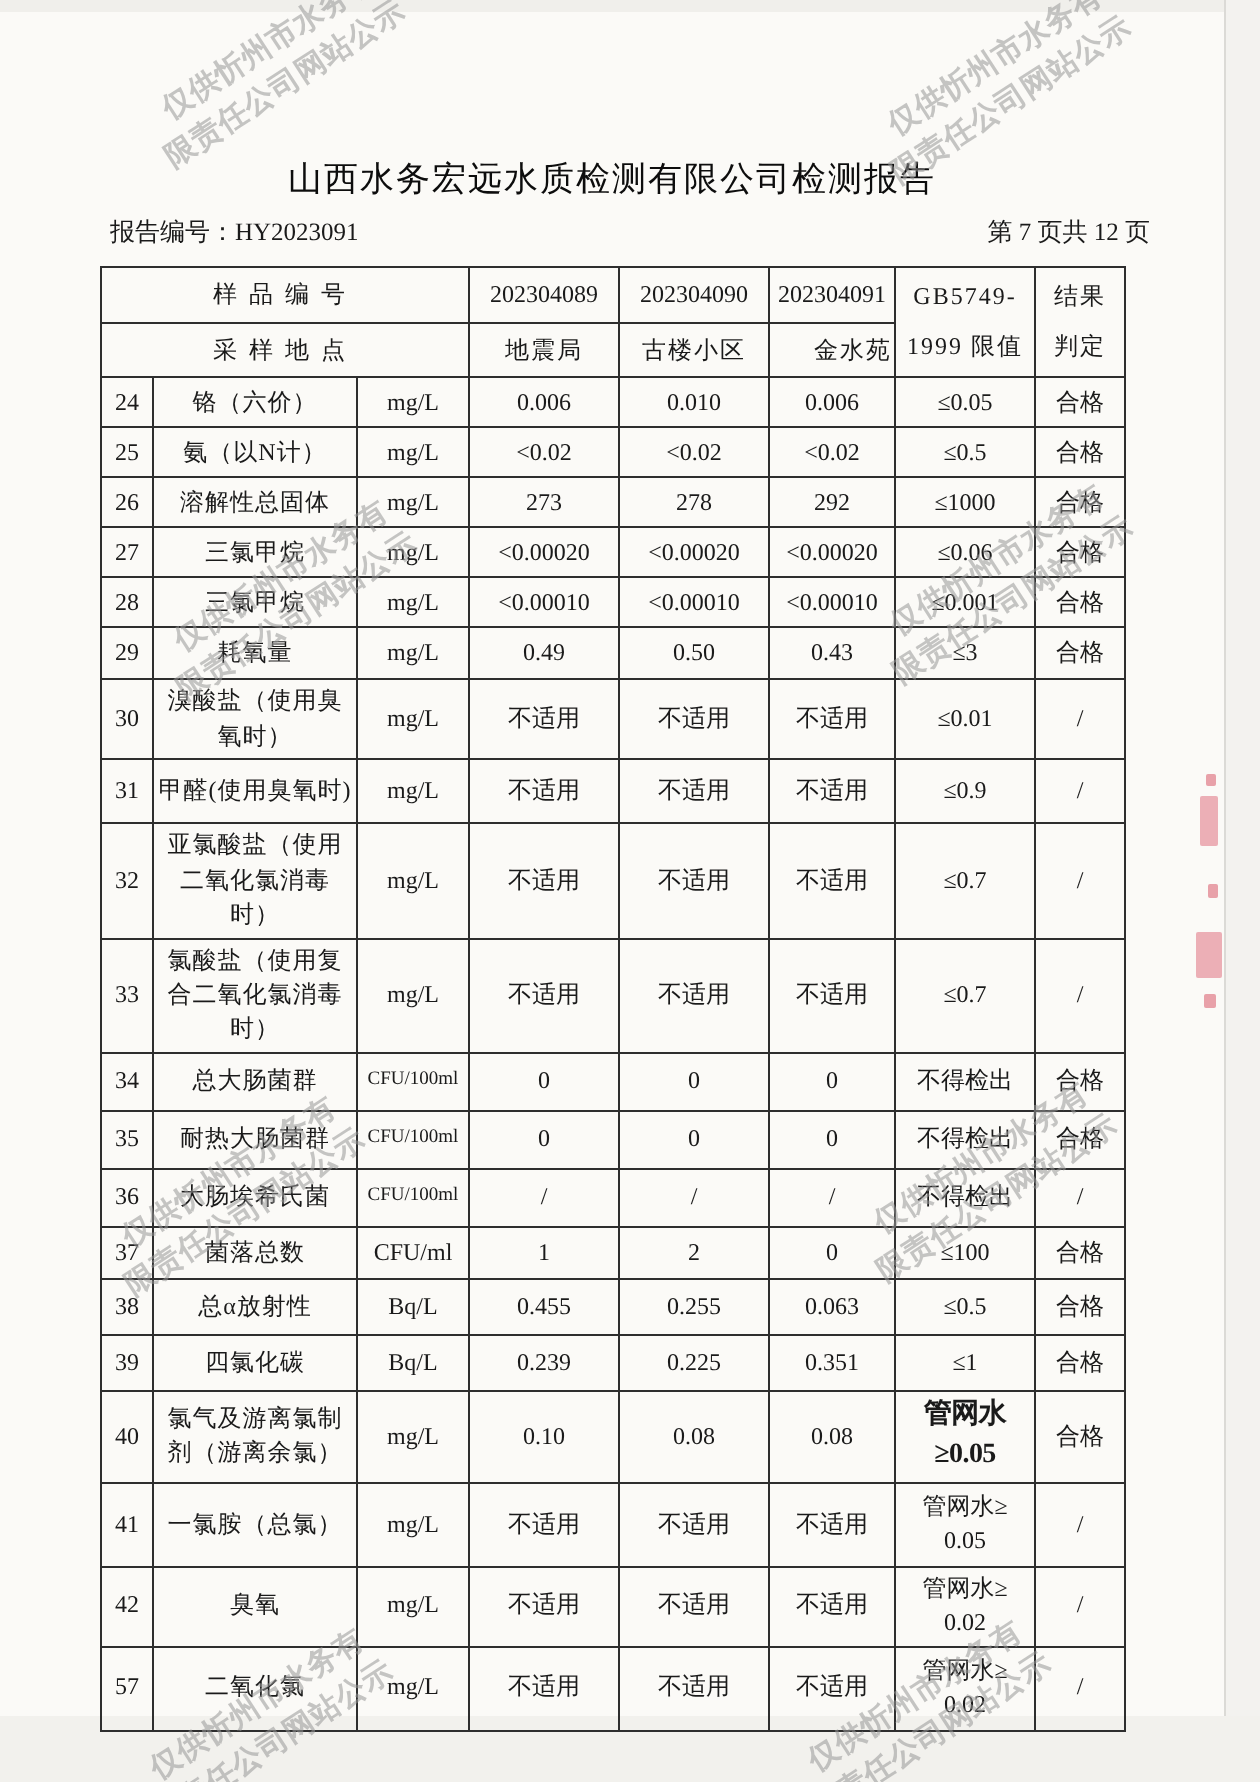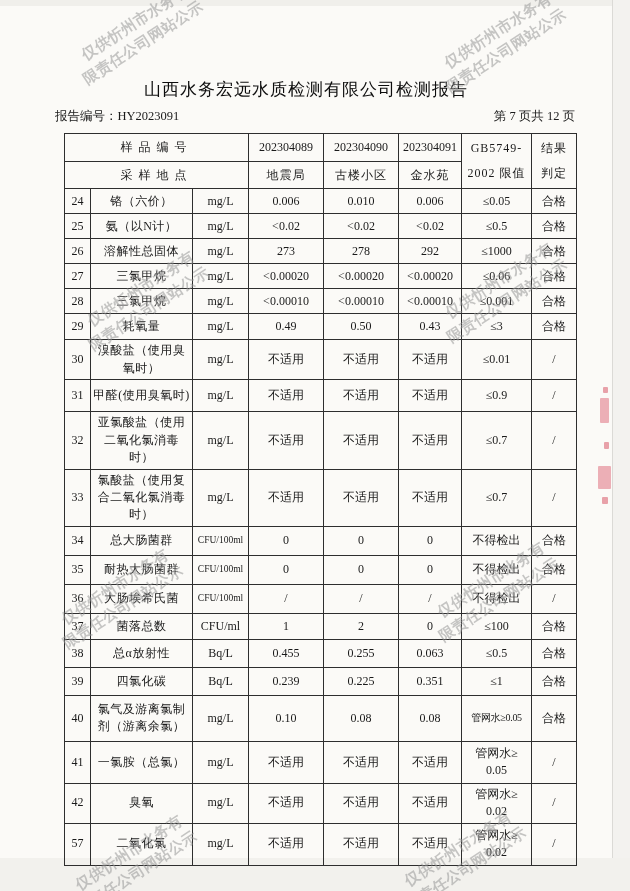--- a/index.html
+++ b/index.html
@@ -37,35 +37,35 @@
     position:absolute; top:78px; left:0; width:612px; text-align:center;
     font-size:17px; font-weight:normal; letter-spacing:1px; color:#0d0d0d;
     font-family:"Liberation Sans","DejaVu Sans",sans-serif;
   }
   .meta { position:absolute; top:108px; left:55px; width:520px; font-size:12.5px; }
   .meta .report-no { float:left; }
   .meta .page-no   { float:right; }
 
   
   table.report {
-    position:absolute; left:64px; top:133px; width:512px;
+    position:absolute; left:50px; top:133px; width:512px;
     border-collapse:collapse; table-layout:fixed;
   }
   table.report td {
     border:1px solid #2e2e2e; text-align:center; vertical-align:middle;
     font-size:12px; line-height:1.45; padding:2px 1px; overflow:hidden;
   }
   td.c-head { font-size:12.5px; letter-spacing:2px; }
   td.span-head { letter-spacing:6px; }
   td.two-line div { line-height:2.1; letter-spacing:1px; }
   td.c-item { text-align:left; padding-left:4px; letter-spacing:0.5px; }
   td.c-unit { font-size:11px; letter-spacing:0; }
   td.c-unit.small { font-size:9.5px; }
   td.c-limit { white-space:pre-line; letter-spacing:0; }
-  td.c-limit.compress { font-size:10px; letter-spacing:-0.3px; }
+  td.c-limit.compress { font-size:14px; letter-spacing:-0.3px;font-weight:bold; }
 
   
   .seal { position:absolute; background:rgba(214,72,92,0.5); border-radius:1px; z-index:6; }
   .seal.s1 { left:603px; top:387px; width:5px;  height:6px;  }
   .seal.s2 { left:600px; top:398px; width:9px;  height:25px; background:rgba(214,72,92,0.42); }
   .seal.s3 { left:604px; top:442px; width:5px;  height:7px;  }
   .seal.s4 { left:598px; top:466px; width:13px; height:23px; background:rgba(214,72,92,0.42); }
   .seal.s5 { left:602px; top:497px; width:6px;  height:7px;  }
 </style>
 </head>
@@ -102,32 +102,32 @@
       <col style="width:45px">
   </colgroup>
   <tbody>
     <tr style="height:28px;">
       <td colspan="3" class="c-head span-head">样品编号</td>
       <td class="c-head" style="letter-spacing:0;">202304089</td>
       <td class="c-head" style="letter-spacing:0;">202304090</td>
       <td class="c-head" style="letter-spacing:0;">202304091</td>
       <td rowspan="2" class="c-head two-line">
         <div>GB5749-</div>
-        <div>2002 限值</div>
+        <div>1999 限值</div>
       </td>
       <td rowspan="2" class="c-head two-line">
         <div>结果</div>
         <div>判定</div>
       </td>
     </tr>
     <tr style="height:27px;">
       <td colspan="3" class="c-head span-head">采样地点</td>
       <td class="c-head" style="letter-spacing:1px;">地震局</td>
       <td class="c-head" style="letter-spacing:1px;">古楼小区</td>
-      <td class="c-head" style="letter-spacing:1px;">金水苑</td>
+      <td class="c-head" style="letter-spacing:1px;text-align:right;">金水苑</td>
     </tr>
   <tr style="height: 25px; margin-left: 30px;">
         <td class="c-no">24</td>
         <td class="c-item">铬（六价）</td>
         <td class="c-unit">mg/L</td>
         <td class="c-val">0.006</td>
         <td class="c-val">0.010</td>
         <td class="c-val">0.006</td>
         <td class="c-limit">≤0.05</td>
         <td class="c-result">合格</td>

